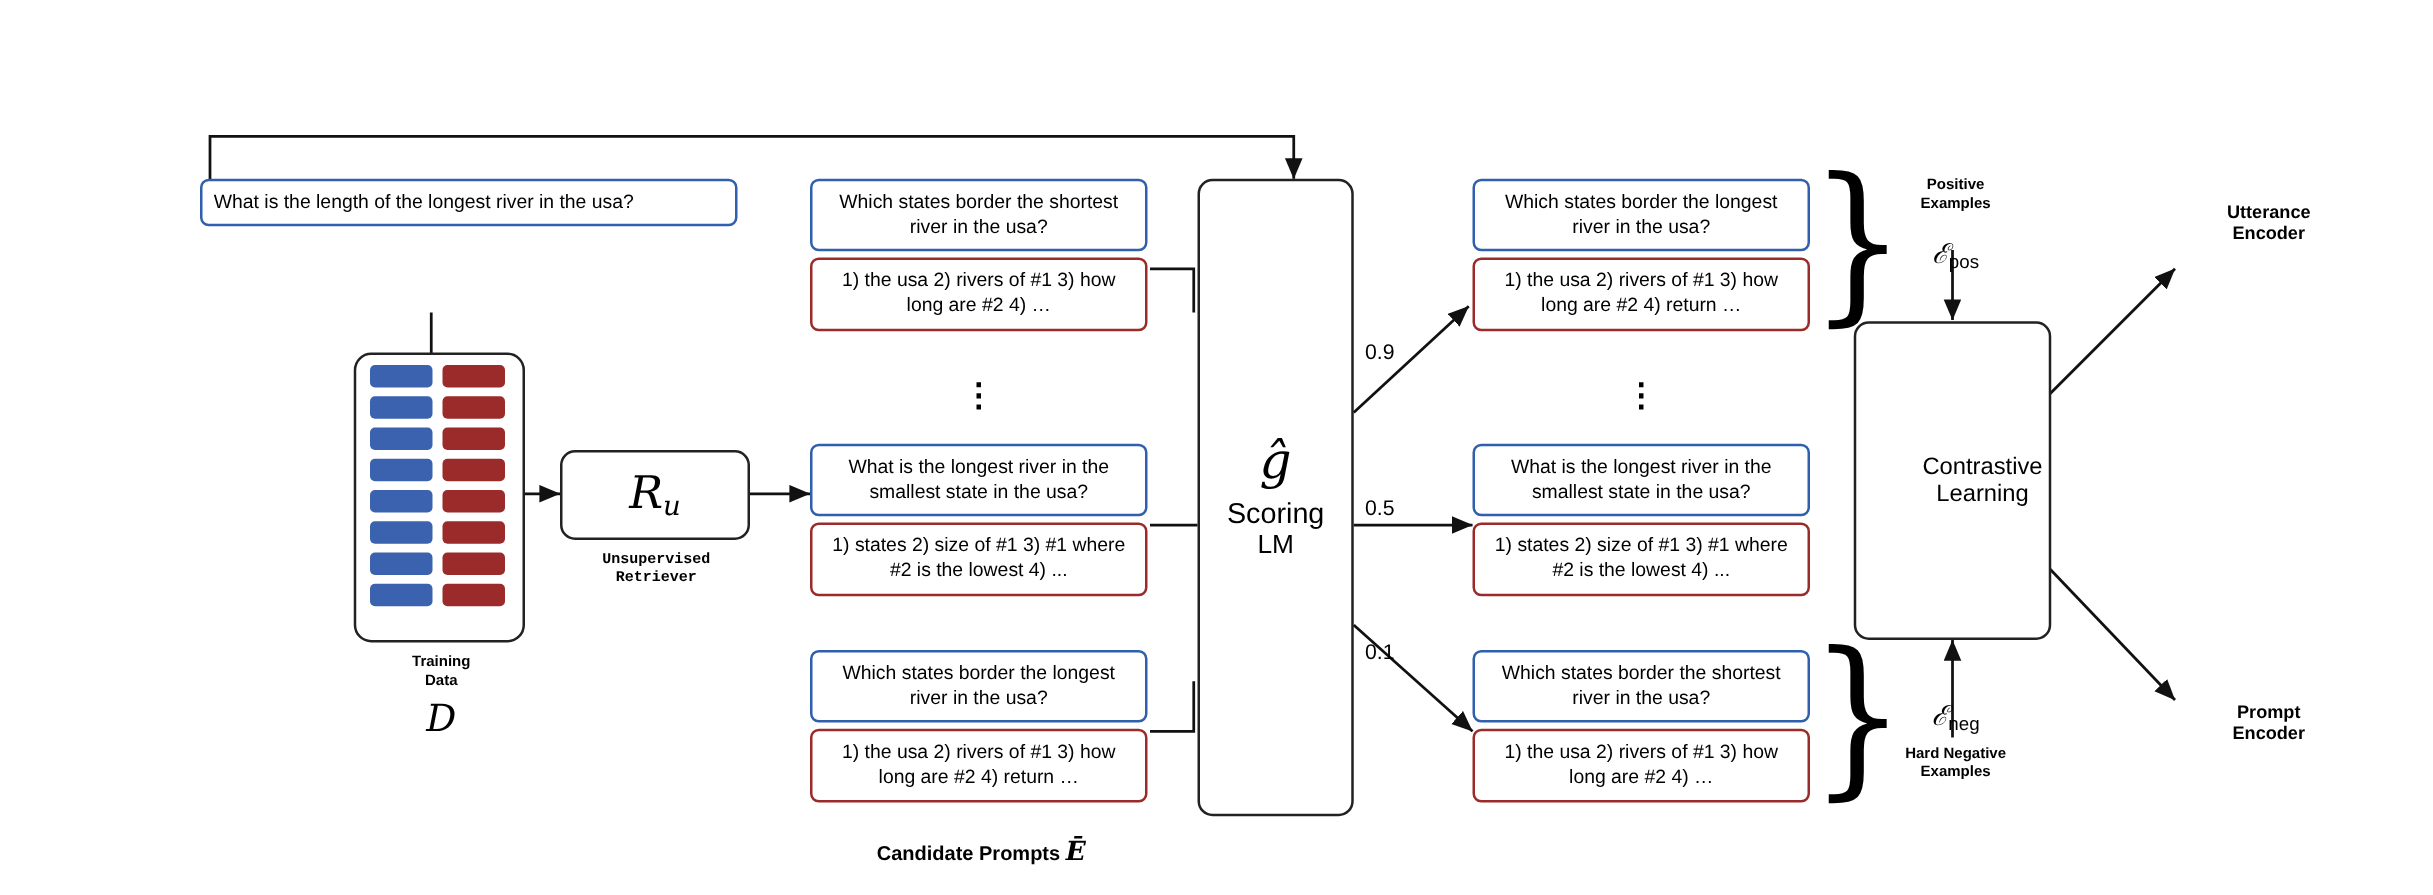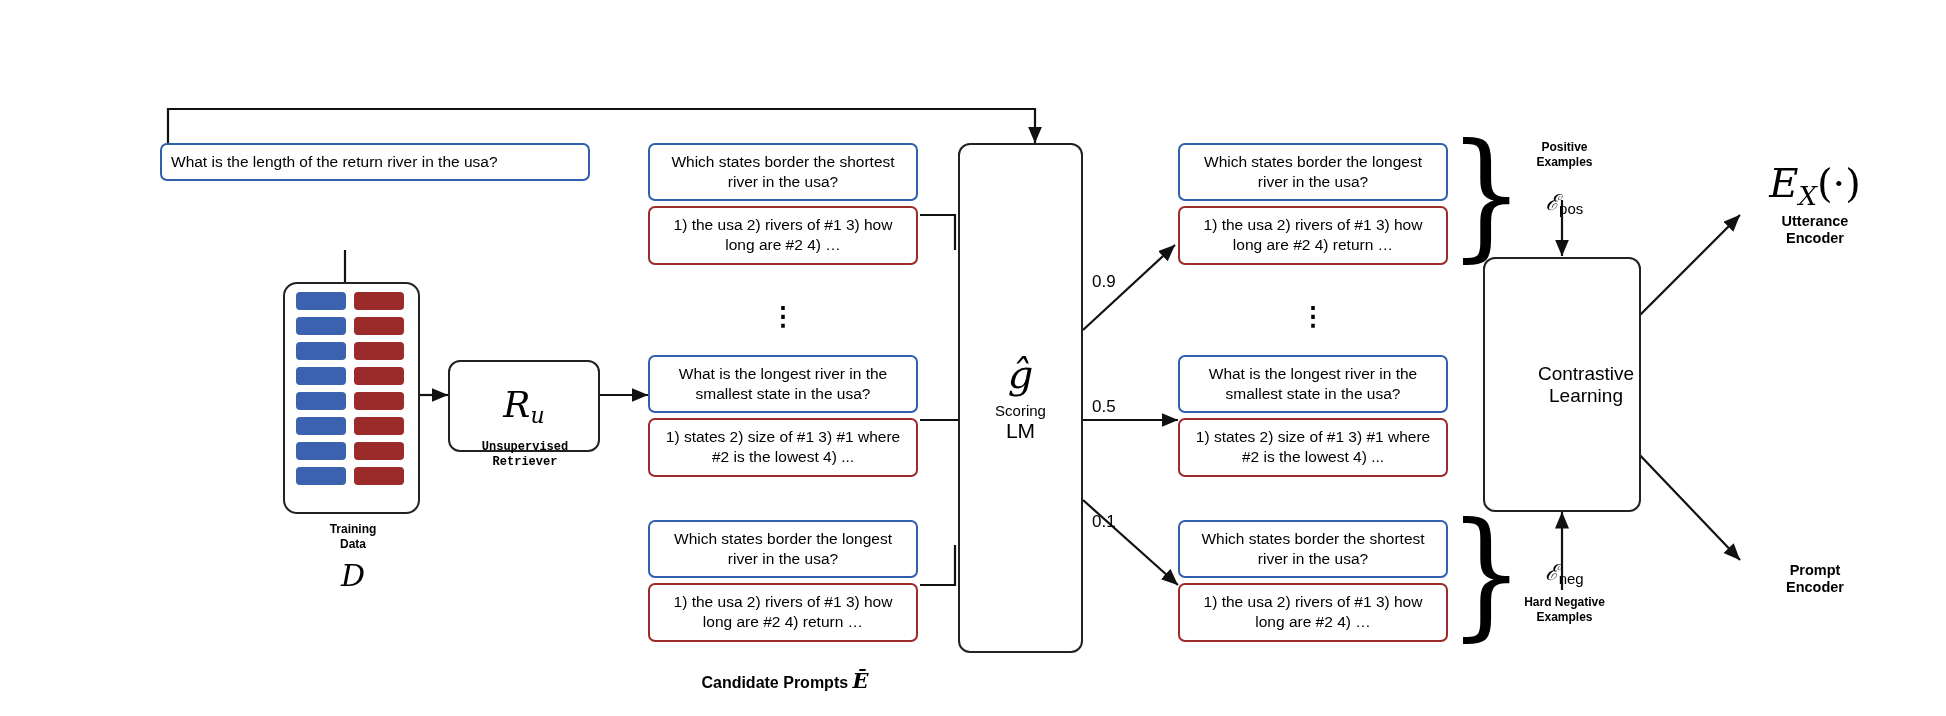--- a/index.html
+++ b/index.html
@@ -172,21 +172,21 @@
 
     <path d="M1562,200 L1562,256" stroke="#111" stroke-width="2.2" fill="none" marker-end="url(#arrow)"></path>
 
     <path d="M1562,590 L1562,512" stroke="#111" stroke-width="2.2" fill="none" marker-end="url(#arrow)"></path>
 
     <path d="M1635,320 L1740,215" stroke="#111" stroke-width="2.2" fill="none" marker-end="url(#arrow)"></path>
     <path d="M1635,450 L1740,560" stroke="#111" stroke-width="2.2" fill="none" marker-end="url(#arrow)"></path>
   </svg>
 
   <div class="card wide" style="left:160px; top:143px; width:430px;">
-    <div class="utt-box">What is the length of the return river in the usa?</div>
+    <div class="utt-box">What is the length of the longest river in the usa?</div>
   </div>
 
   <div class="data-block" style="left:283px; top:282px; width:137px; height:232px;"></div>
   <div class="chipgrid" style="left:296px; top:292px;">
     <div class="chip-blue"></div>
       <div class="chip-red"></div>
     <div class="chip-blue"></div>
       <div class="chip-red"></div>
     <div class="chip-blue"></div>
       <div class="chip-red"></div>
@@ -200,21 +200,21 @@
       <div class="chip-red"></div>
     <div class="chip-blue"></div>
       <div class="chip-red"></div>
   </div>
   <div class="label" style="left:263px; top:522px; width:180px;">
     <div>Training</div>
     <div>Data</div>
   </div>
   <div class="mathlabel" style="left:263px; top:558px; width:180px; font-size:30px;">D</div>
 
-  <div class="rounded-box" style="left:448px; top:360px; width:152px; height:92px;">
+  <div class="rounded-box" style="left:448px; top:360px; width:152px; height:72px;">
     <div style="font-family:'DejaVu Serif',serif; font-style:italic; font-size:36px;">
       <span>R</span><span style="font-size:22px; vertical-align:-6px;">u</span>
     </div>
   </div>
   <div class="label" style="left:444px; top:440px; width:162px;font-family:Liberation Mono, monospace;">
     <div>Unsupervised</div>
     <div>Retriever</div>
   </div>
 
   <div class="card" style="left:648px; top:143px;">
@@ -230,21 +230,21 @@
     <div class="utt-box">Which states border the longest river in the usa?</div>
     <div class="prompt-box">1) the usa 2) rivers of #1 3) how long are #2 4) return …</div>
   </div>
   <div class="label" style="left:620px; top:668px; width:330px; font-size:16px;">
     <span>Candidate Prompts</span>
     <span class="cal" style="font-size:21px;">Ē</span>
   </div>
 
   <div class="rounded-box" style="left:958px; top:143px; width:125px; height:510px;">
     <div style="font-family:'DejaVu Serif',serif; font-style:italic; font-size:40px; line-height:1;">ĝ</div>
-    <div style="font-size:15px; margin-top:8px;">Scoring</div>
+    <div style="font-size:23px; margin-top:8px;">Scoring</div>
     <div style="font-size:21px;">LM</div>
   </div>
 
   <div class="score" style="left:1092px; top:272px;">0.9</div>
   <div class="score" style="left:1092px; top:397px;">0.5</div>
   <div class="score" style="left:1092px; top:512px;">0.1</div>
 
   <div class="card" style="left:1178px; top:143px;">
     <div class="utt-box">Which states border the longest river in the usa?</div>
     <div class="prompt-box">1) the usa 2) rivers of #1 3) how long are #2 4) return …</div>
@@ -277,23 +277,20 @@
     <div>Hard Negative</div>
     <div>Examples</div>
   </div>
 
   <div class="rounded-box" style="left:1483px; top:257px; width:158px; height:255px;padding-left:48px;">
     <div style="font-size:19px;">Contrastive</div>
     <div style="font-size:19px;">Learning</div>
   </div>
 
   <div class="enc-label" style="left:1700px; top:160px; width:230px;">
-    <div class="enc-math">
-      <span>E</span><span style="font-size:26px; vertical-align:-8px;">X</span><span style="font-style:normal;">(·)</span>
-    </div>
     <div class="enc-sub">
       <div>Utterance</div>
       <div>Encoder</div>
     </div>
   </div>
 
   <div class="enc-label" style="left:1700px; top:560px; width:230px;">
     <div class="enc-sub">
       <div>Prompt</div>
       <div>Encoder</div>

